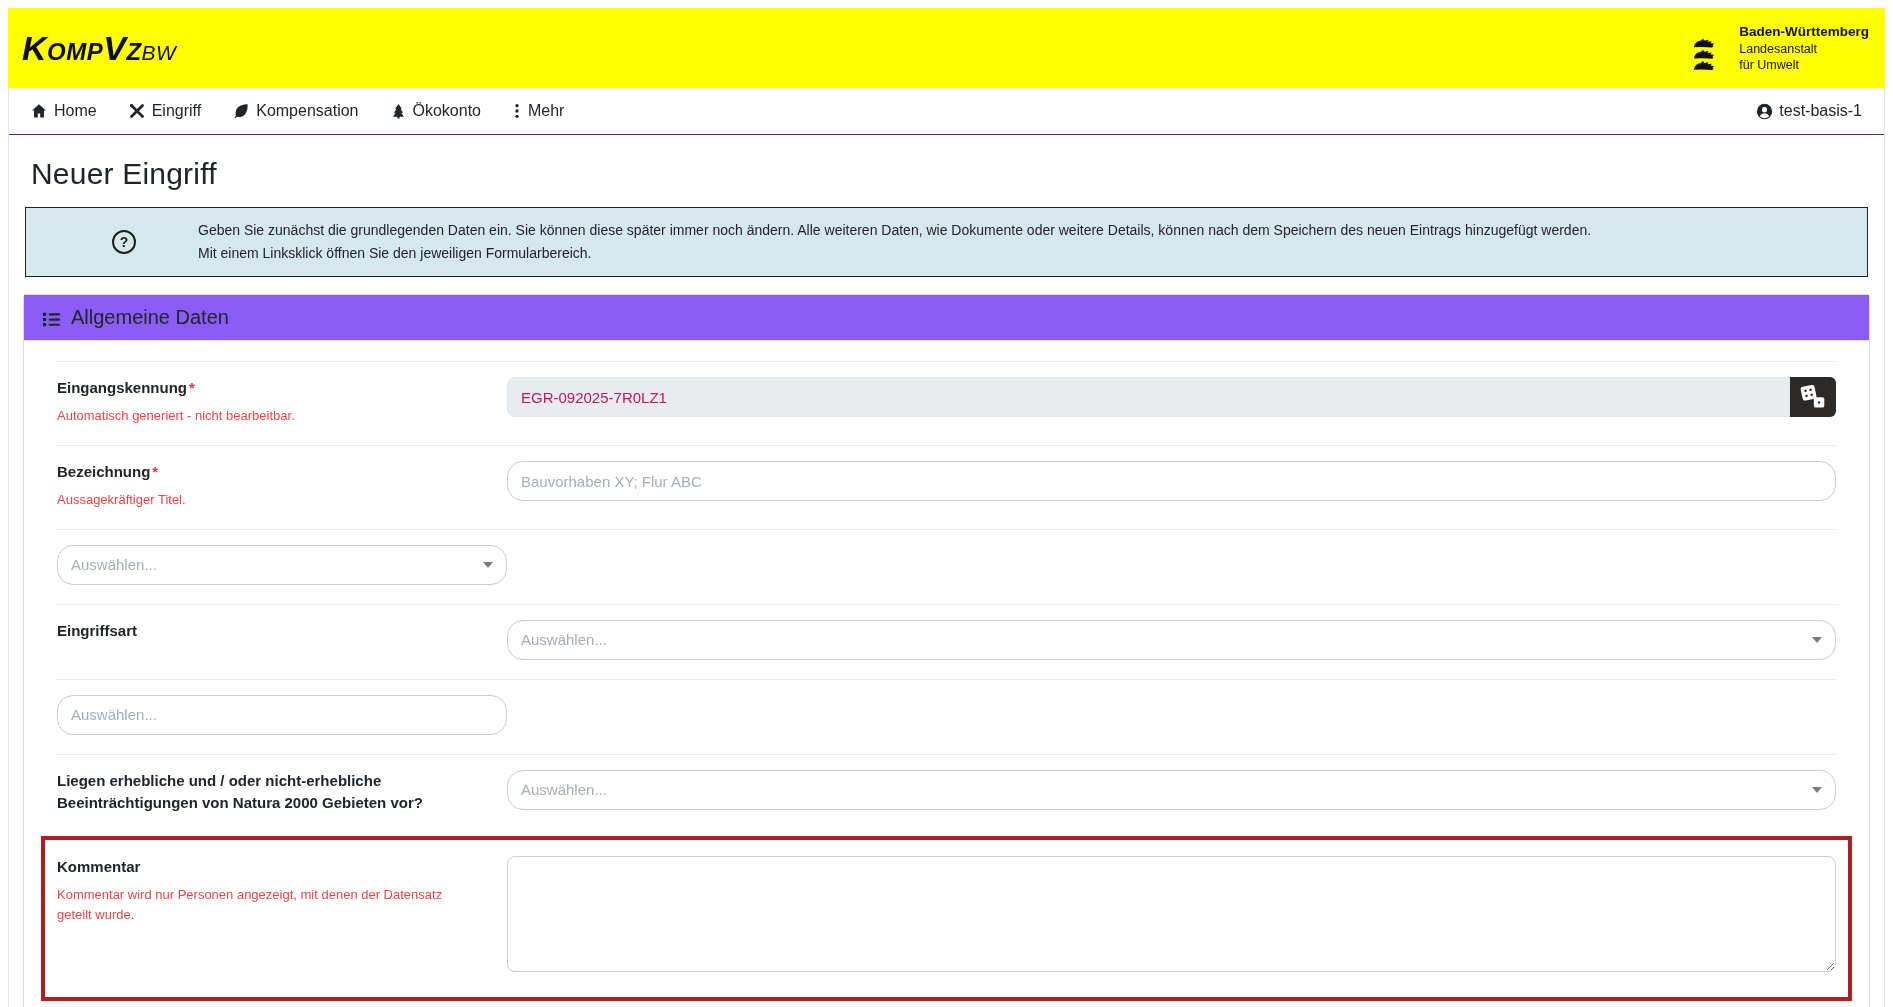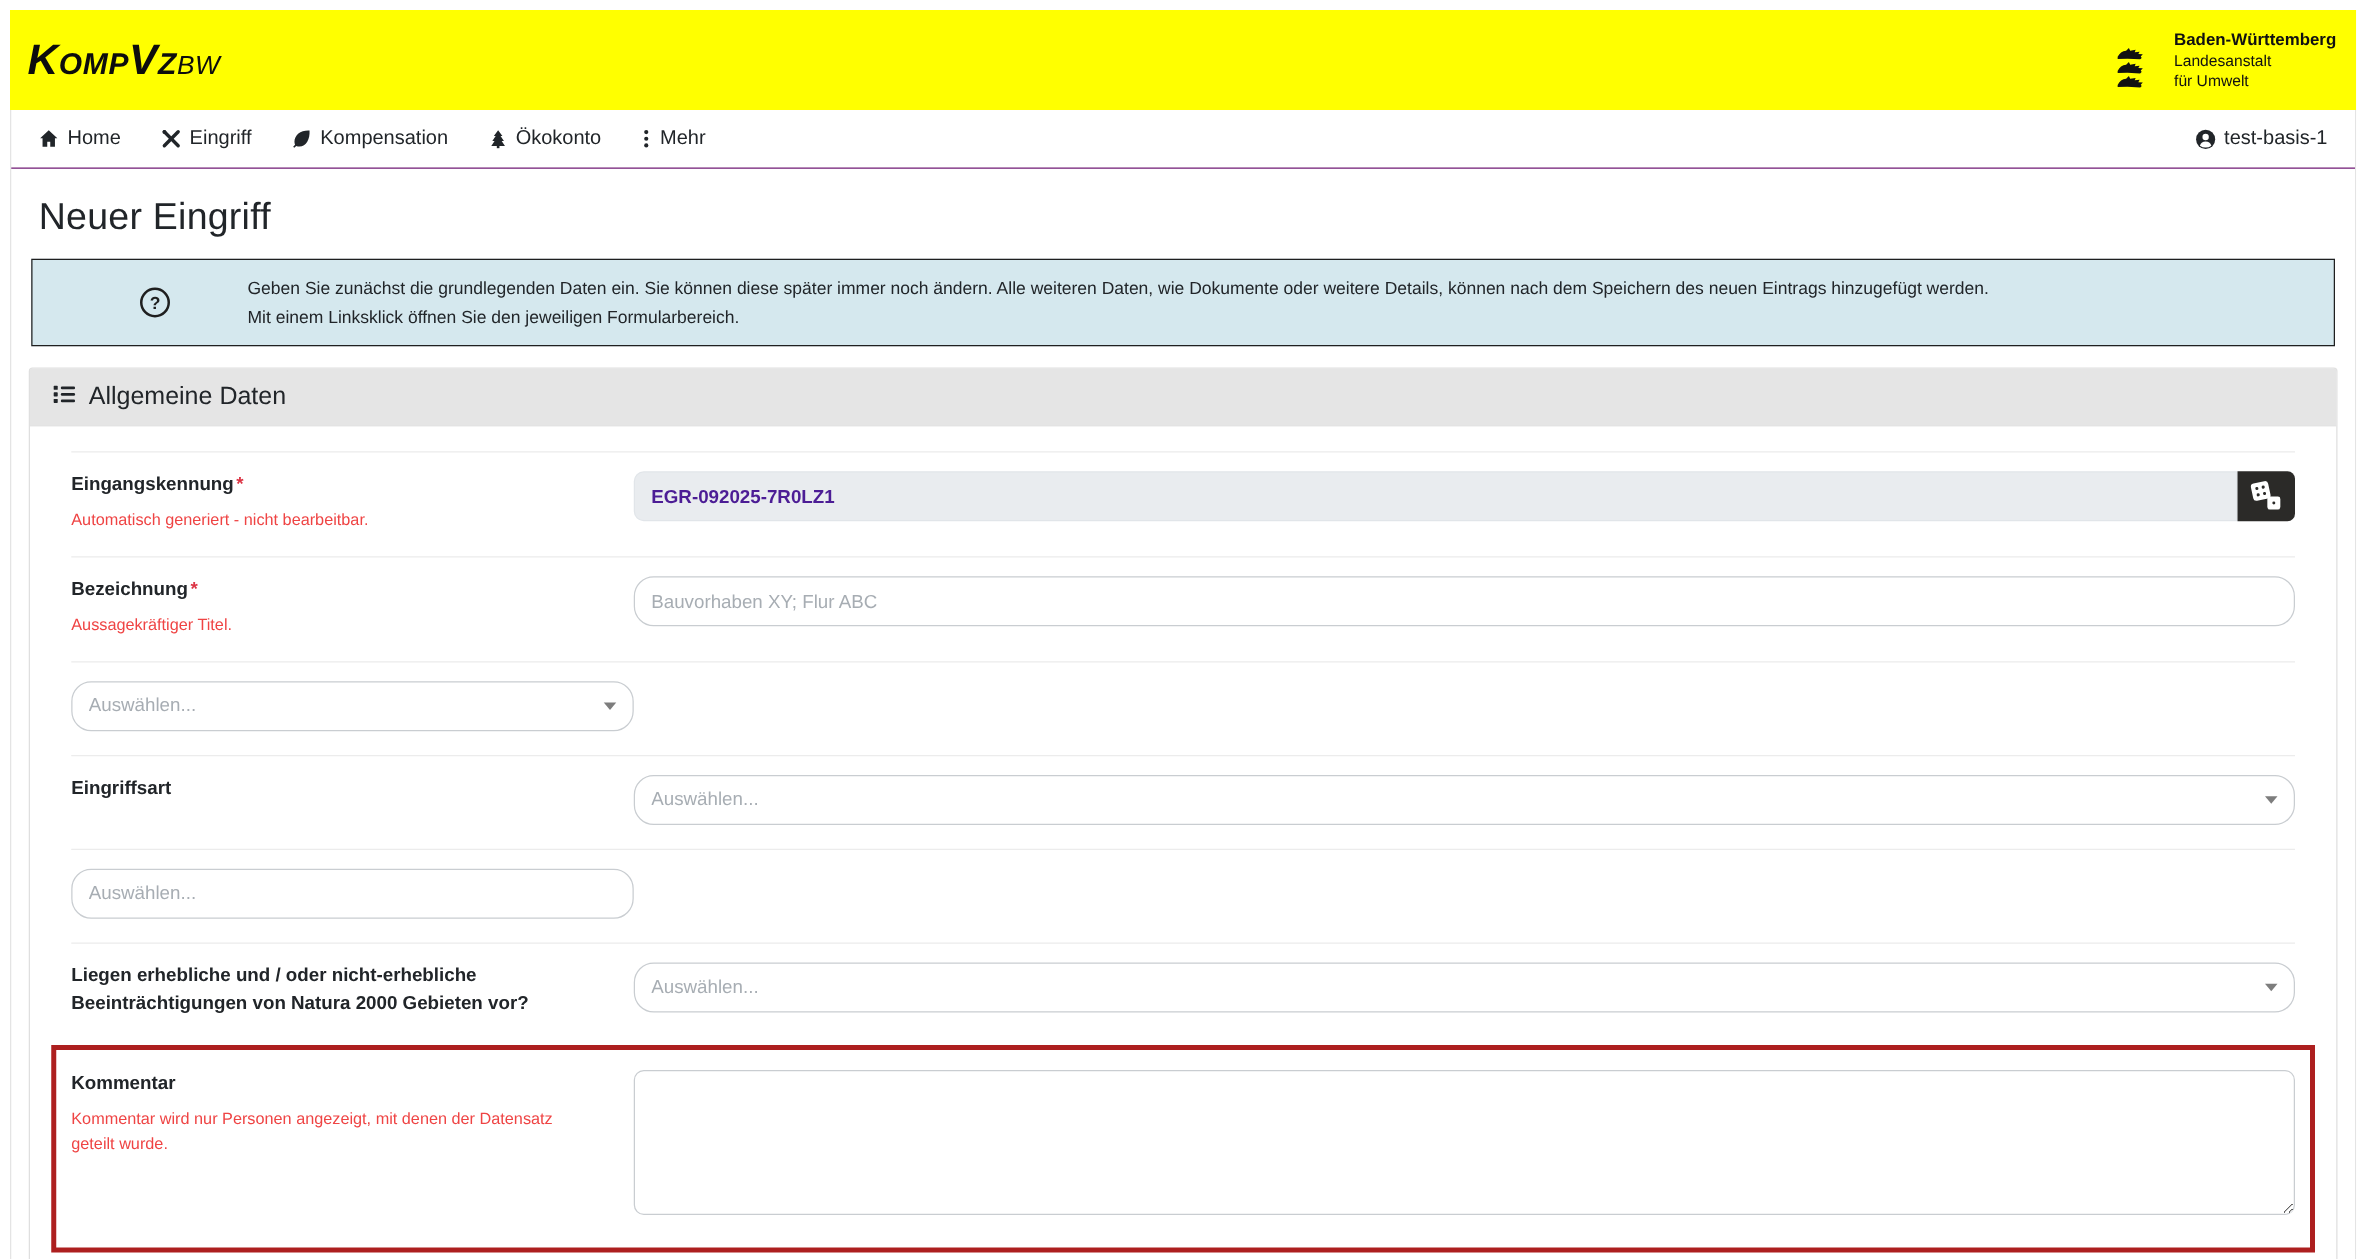--- a/index.html
+++ b/index.html
@@ -88,26 +88,26 @@
     color: #1f1f1f;
   }
   
   .card {
     border: 1px solid #dfdfdf;
     border-radius: 3px;
     margin-top: 17px;
     background: #fff;
   }
   .card-header {
-    background: #e5e5e5;
+    background: #8b5cf6;
     border-bottom: 1px solid #e3e3e3;
     padding: 11px 18px;
     font-size: 20px;
     display: flex;
-    align-items: flex-start;
+    align-items: flex-end;
     gap: 10px;
   }
   .card-header svg { fill:#212529; display:block; }
   .card-body { padding: 20px 33px 14px; }
   .frow {
     display: grid;
     grid-template-columns: 450px 1fr;
     border-top: 1px solid #ececec;
     padding: 15px 0 19px;
     align-items: start;
@@ -138,22 +138,21 @@
     border-left: 5px solid transparent;
     border-right: 5px solid transparent;
     border-top: 6px solid #7d7d7d;
     pointer-events: none;
   }
   .input-group { display: flex; }
   .inp.dis {
     background: #e9ecef;
     border-color: #e1e5e9;
     border-radius: 8px 0 0 8px;
-    color: #4c1d95;
-    font-weight: bold;
+    color: #be185d;
   }
   .gen-btn {
     flex: none;
     width: 46px; height: 40px;
     background: #2b2a28;
     border: none;
     border-radius: 0 6px 6px 0;
     display: flex; align-items: center; justify-content: center;
     cursor: pointer;
   }

